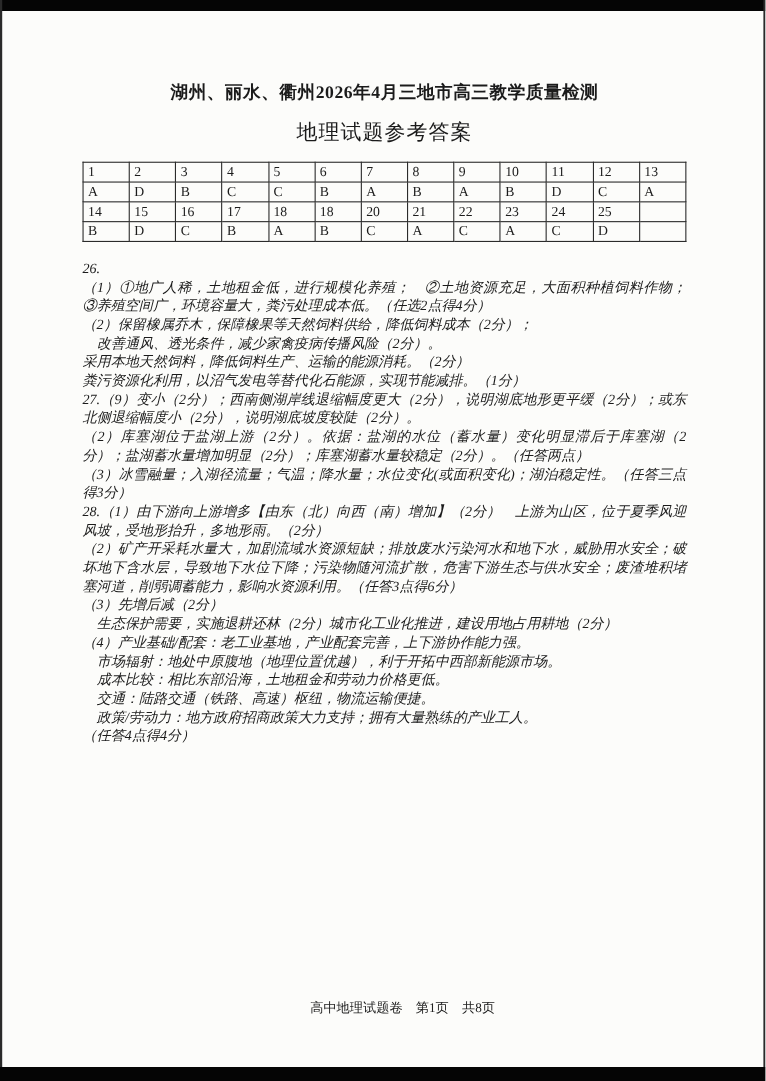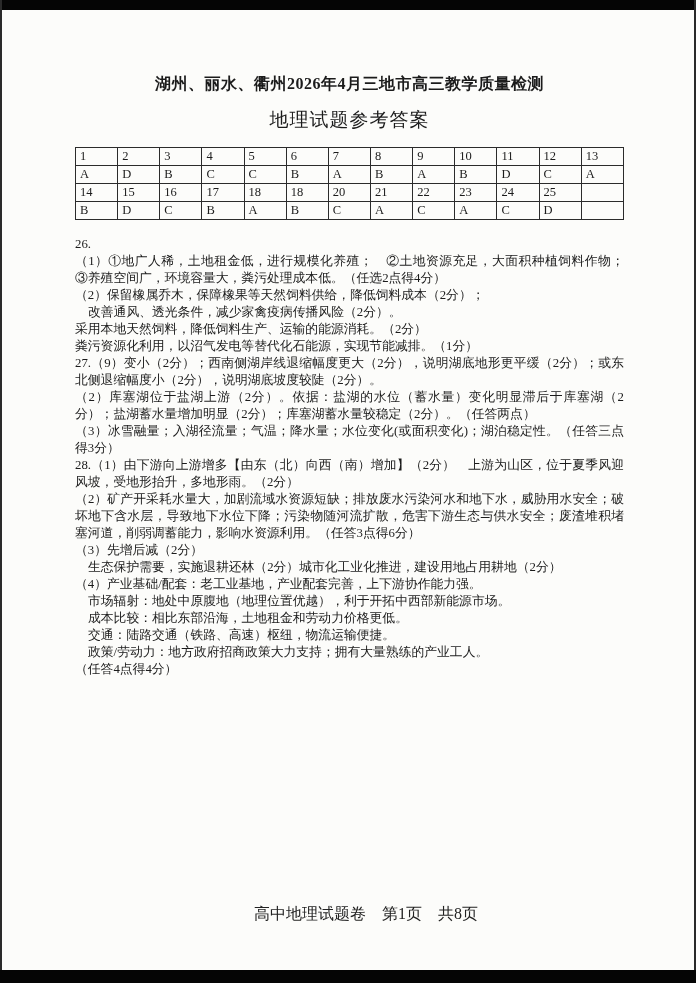--- a/index.html
+++ b/index.html
@@ -53,29 +53,30 @@
     text-align: left;
     vertical-align: middle;
     overflow: hidden;
     white-space: nowrap;
   }
   .body-text p.line {
     margin: 0;
     font-size: 12.8px;
     line-height: 17px;
     text-align: justify;
+    font-style: italic;
   }
   .body-text p.line.indent { padding-left: 13px; }
   .footer {
     position: absolute;
     left: 0;
     right: 0;
     bottom: 58px;
     text-align: center;
-    font-size: 16px;
+    font-size: 12px;
     color: #222;
     margin-left: 36px;
   }
 </style>
 </head>
 <body>
 
 <div class="page">
   <div class="scan-bar top"></div>
   <div class="scan-edge left"></div>

